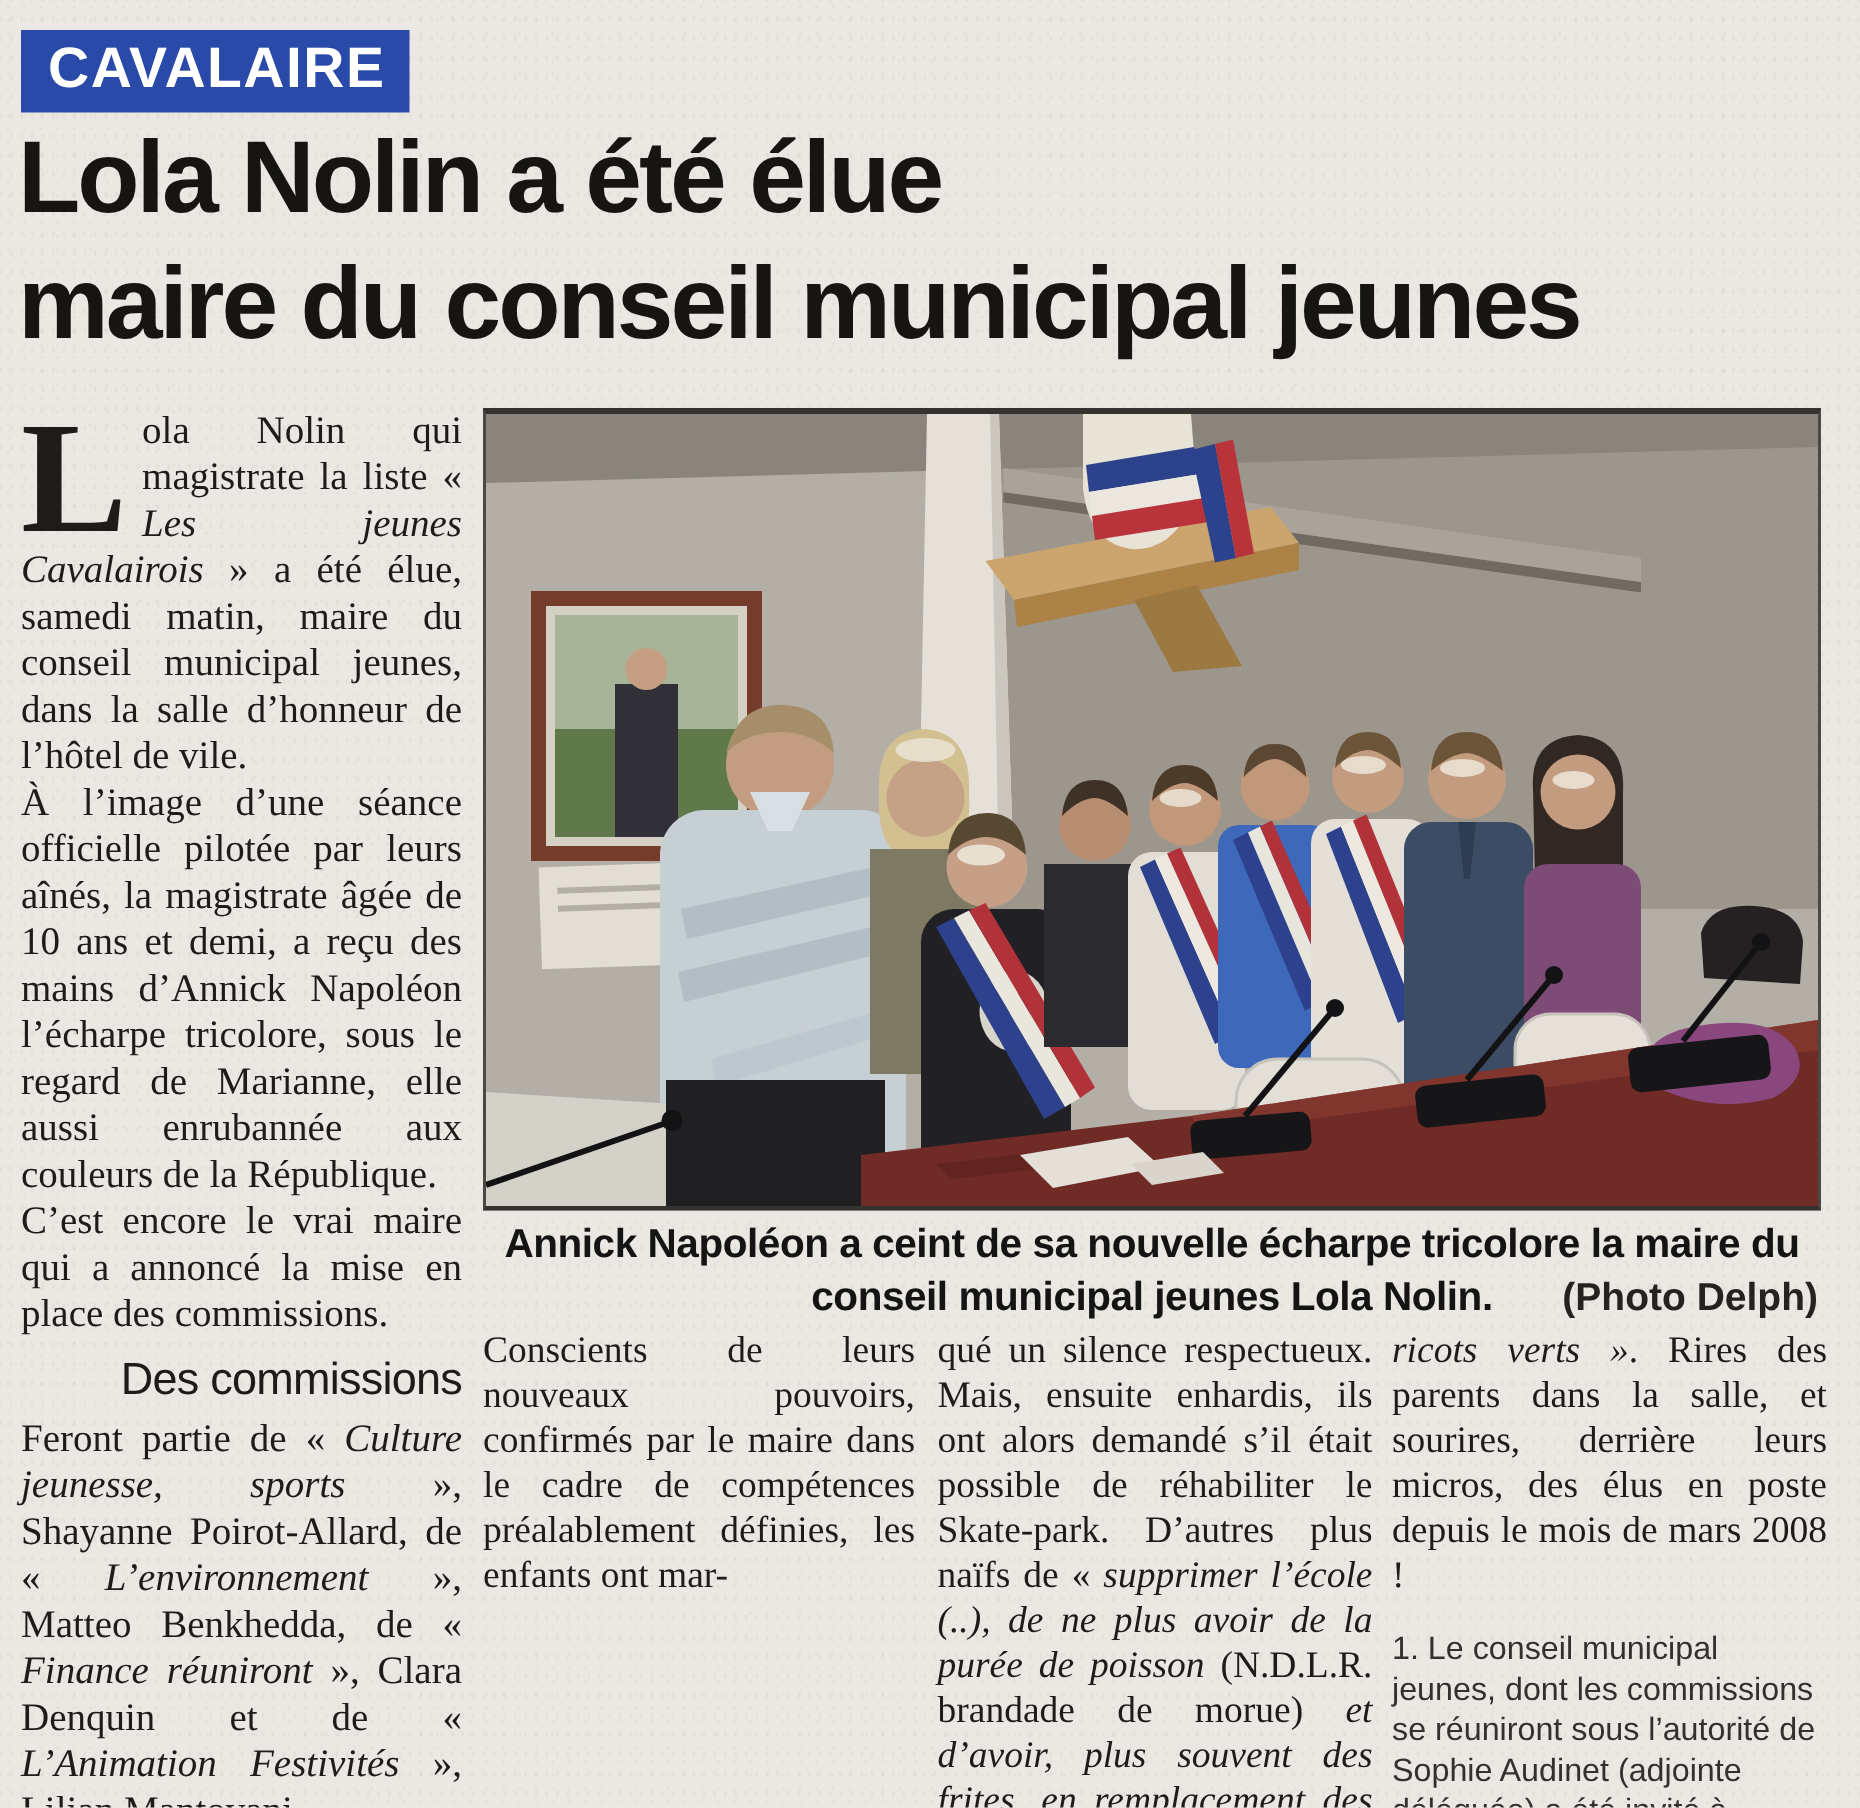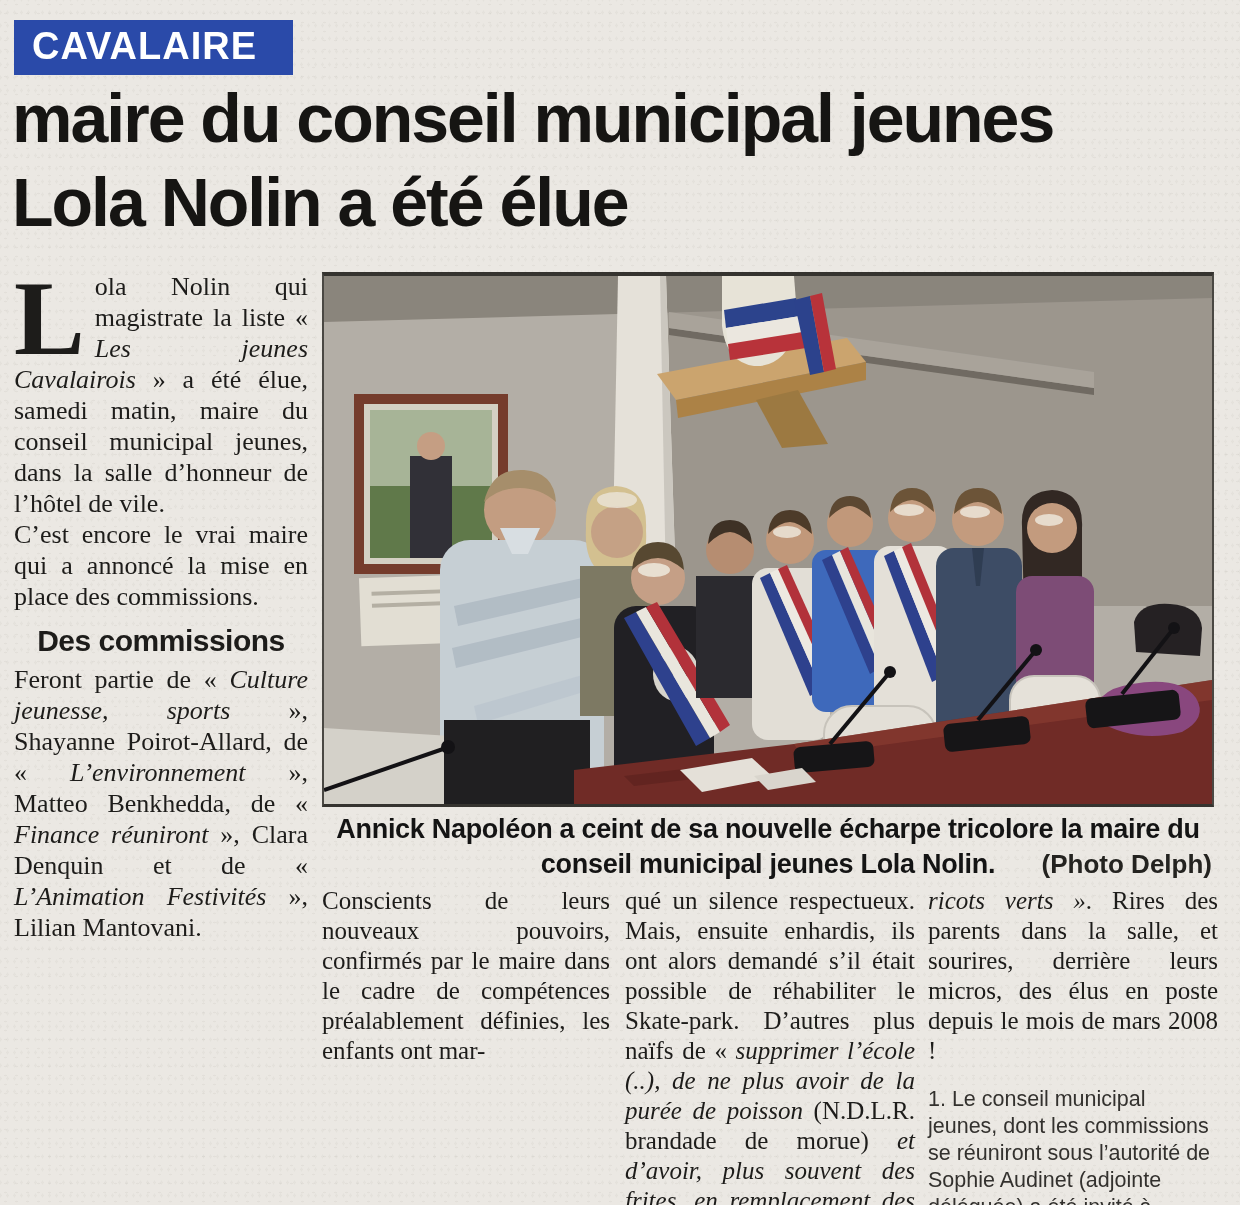--- a/index.html
+++ b/index.html
@@ -15,21 +15,21 @@
     background:
       radial-gradient(rgba(70,60,45,.05) 1px, transparent 1.3px),
       radial-gradient(rgba(60,55,40,.04) 1px, transparent 1.2px),
       #ebe8e3;
     background-size:11px 9px,7px 13px;
     background-position:0 0,4px 6px;
   }
   
   .badge{
     position:absolute;left:14px;top:20px;
-    padding:5px 36px 7px 18px;
+    padding:5px 16px 7px 18px;
     font-family:"Liberation Sans",sans-serif;
     font-weight:bold;font-size:38px;letter-spacing:1px;
     color:#ffffff;background:#2a4aa9;
   }
   
   .headline{
     position:absolute;left:12px;top:76px;width:1216px;
     font-family:"Liberation Sans",sans-serif;
     font-weight:bold;font-size:68px;line-height:84px;
     letter-spacing:-2px;color:#161513;
@@ -39,22 +39,22 @@
   .col p{margin:0;}
   #col1{left:14px;top:271px;width:294px;font-size:26px;line-height:31px;}
   .dropcap{
     float:left;
     font-family:"Liberation Serif",serif;font-weight:bold;
     font-size:106px;line-height:88px;
     margin:4px 10px 0 0;
   }
   .subhead{
     font-family:"Liberation Sans",sans-serif;
-    font-weight:bold;font-size:30px;line-height:34px;
-    letter-spacing:-0.5px;text-align:center;
+    font-weight:normal;font-size:30px;line-height:34px;
+    letter-spacing:-0.5px;text-align:right;
     margin:12px 0 6px 0 !important;
   }
   .bcol{font-size:25px;line-height:30px;}
   #col2{left:322px;top:886px;width:288px;}
   #col3{left:625px;top:886px;width:290px;}
   #col4{left:928px;top:886px;width:290px;}
   .it{font-style:italic;}
   .footnote{
     font-family:"Liberation Sans",sans-serif;
     font-size:21.5px;line-height:27px;
@@ -82,26 +82,27 @@
   }
 </style>
 </head>
 <body>
 
 <div id="page">
 
   <div class="badge" style="background-color: rgb(42, 74, 169);">CAVALAIRE</div>
 
   <div class="headline">
+    <div>Lola Nolin a été élue</div>
     <div>maire du conseil municipal jeunes</div>
-    <div>Lola Nolin a été élue</div>
   </div>
 
   <div class="col" id="col1">
     <p><span class="dropcap">L</span><span><span>ola Nolin qui magistrate la liste « </span><span class="it">Les jeunes Cavalairois</span><span> » a été élue, samedi matin, maire du conseil municipal jeunes, dans la salle d’honneur de l’hôtel de vile.</span></span></p>
+    <p><span>À l’image d’une séance officielle pilotée par leurs aînés, la magistrate âgée de 10 ans et demi, a reçu des mains d’Annick Napoléon l’écharpe tricolore, sous le regard de Marianne, elle aussi enrubannée aux couleurs de la République.</span></p>
     <p><span>C’est encore le vrai maire qui a annoncé la mise en place des commissions.</span></p>
     <p class="subhead">Des commissions</p>
     <p><span>Feront partie de « </span><span class="it">Culture jeunesse, sports</span><span> », Shayanne Poirot-Allard, de « </span><span class="it">L’environnement</span><span> », Matteo Benkhedda, de « </span><span class="it">Finance réuniront</span><span> », Clara Denquin et de « </span><span class="it">L’Animation Festivités</span><span> », Lilian Mantovani.</span></p>
 
   </div>
 
   <div class="photo">
     <svg width="888" height="528" viewBox="0 0 888 528">
 
       <rect x="0" y="0" width="888" height="528" fill="#b6b2aa"></rect>

